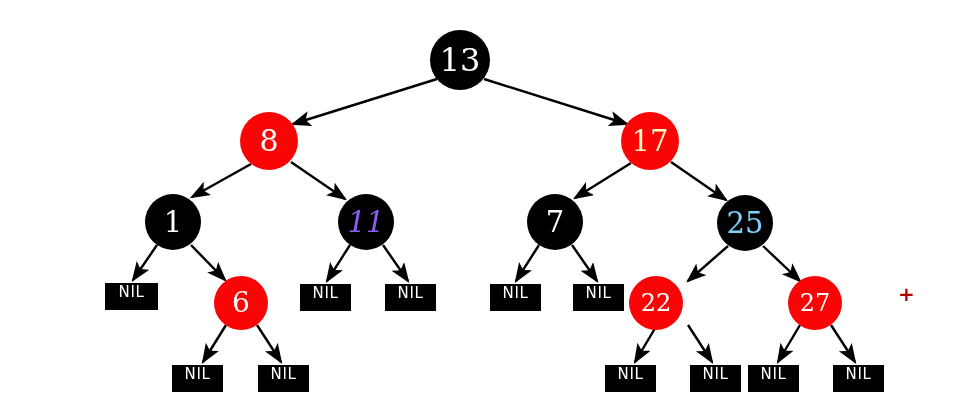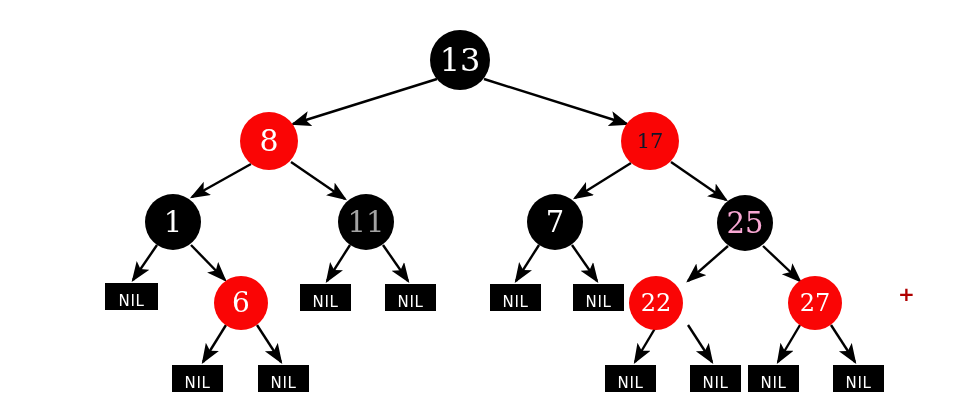--- a/index.html
+++ b/index.html
@@ -34,21 +34,21 @@
     box-sizing: border-box;
     z-index: 5;
   }
   .node-black { background: #000000; }
   .node-red   { background: #fa0505; }
   .nil {
     position: absolute;
     background: #000000;
     color: #ffffff;
     display: flex;
-    align-items: flex-end;
+    align-items: flex-start;
     justify-content: center;
     font-family: "DejaVu Sans", "Liberation Sans", sans-serif;
     letter-spacing: 0.6px;
     box-sizing: border-box;
     z-index: 5;
   }
   .plus-mark {
     position: absolute;
     color: #b00000;
     font-family: "DejaVu Sans", "Liberation Sans", sans-serif;
@@ -92,33 +92,33 @@
       </g>
   </svg>
 
   <div id="nodes-group">
       <div class="node node-black" style="left: 430px; top: 30px; width: 60px; height: 60px; font-size: 32px; color: rgb(255, 255, 255);">
         <span>13</span>
       </div>
       <div class="node node-red" style="left: 240px; top: 112px; width: 58px; height: 58px; font-size: 30px; color: rgb(255, 255, 255);">
         <span>8</span>
       </div>
-      <div class="node node-red" style="left: 621px; top: 112px; width: 58px; height: 58px; font-size: 21px; color: #0f172a;">
+      <div class="node node-red" style="left: 621px; top: 112px; width: 58px; height: 58px; font-size: 29px; color: #fef9c3;">
         <span>17</span>
       </div>
       <div class="node node-black" style="left: 145px; top: 194px; width: 56px; height: 56px; font-size: 29px; color: rgb(255, 255, 255);">
         <span>1</span>
       </div>
-      <div class="node node-black" style="left: 338px; top: 194px; width: 56px; height: 56px; font-size: 29px; color: #a3a3a3;">
+      <div class="node node-black" style="left: 338px; top: 194px; width: 56px; height: 56px; font-size: 29px; color: #8b5cf6; font-style: italic;">
         <span>11</span>
       </div>
       <div class="node node-black" style="left: 527px; top: 194px; width: 56px; height: 56px; font-size: 29px; color: rgb(255, 255, 255);">
         <span>7</span>
       </div>
-      <div class="node node-black" style="left: 717px; top: 195px; width: 56px; height: 56px; font-size: 29px; color: #f9a8d4;">
+      <div class="node node-black" style="left: 717px; top: 195px; width: 56px; height: 56px; font-size: 29px; color: #7dd3fc;">
         <span>25</span>
       </div>
       <div class="node node-red" style="left: 214px; top: 276px; width: 54px; height: 54px; font-size: 28px; color: rgb(255, 255, 255);">
         <span>6</span>
       </div>
       <div class="node node-red" style="left: 629px; top: 276px; width: 54px; height: 54px; font-size: 24px; color: rgb(255, 255, 255);">
         <span>22</span>
       </div>
       <div class="node node-red" style="left: 788px; top: 276px; width: 54px; height: 54px; font-size: 24px; color: rgb(255, 255, 255);">
         <span>27</span>

